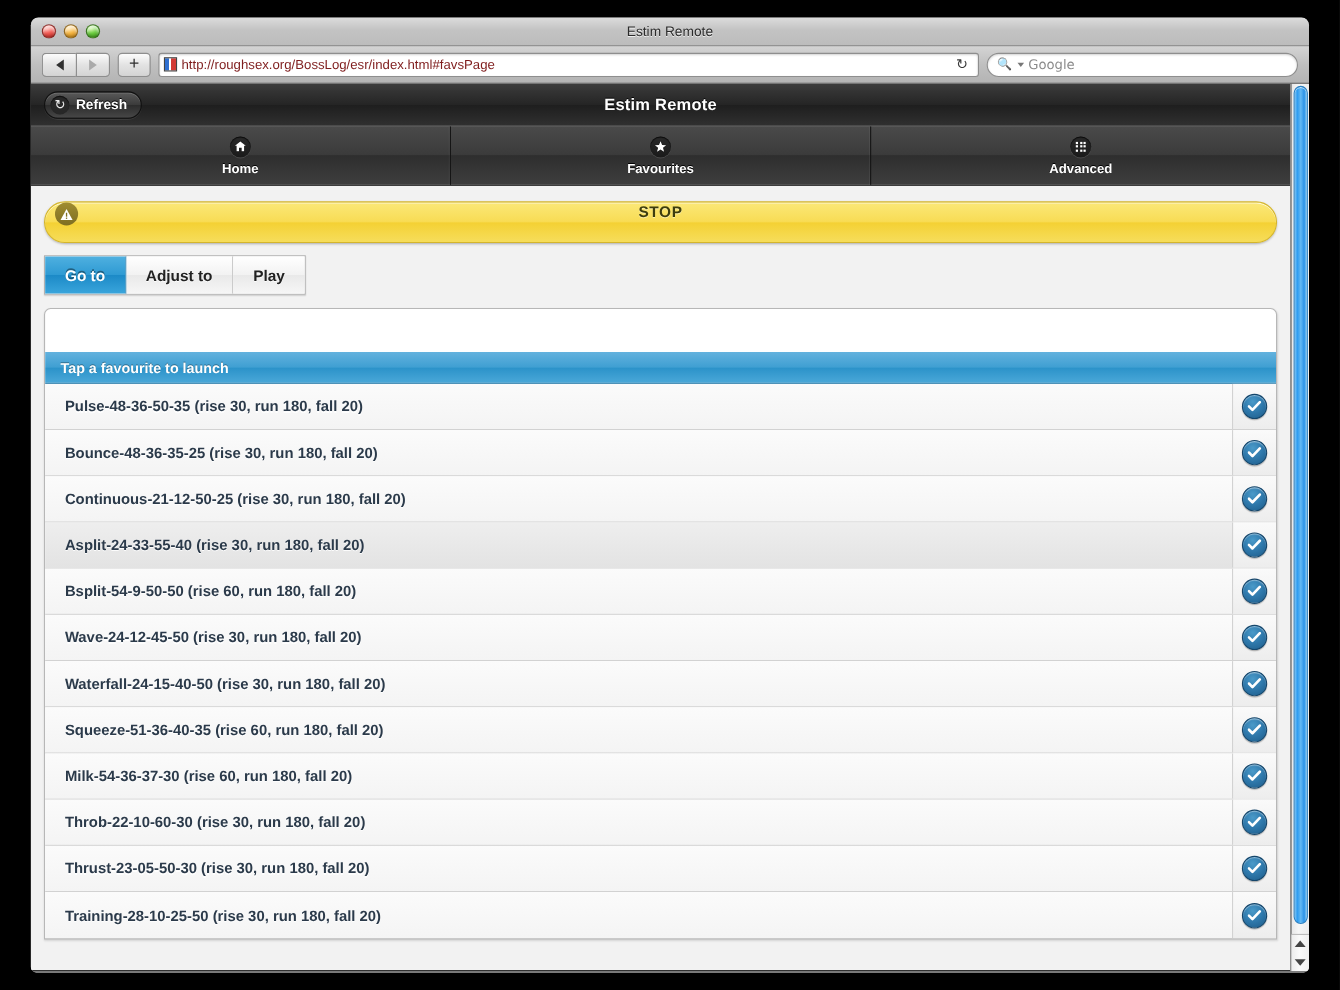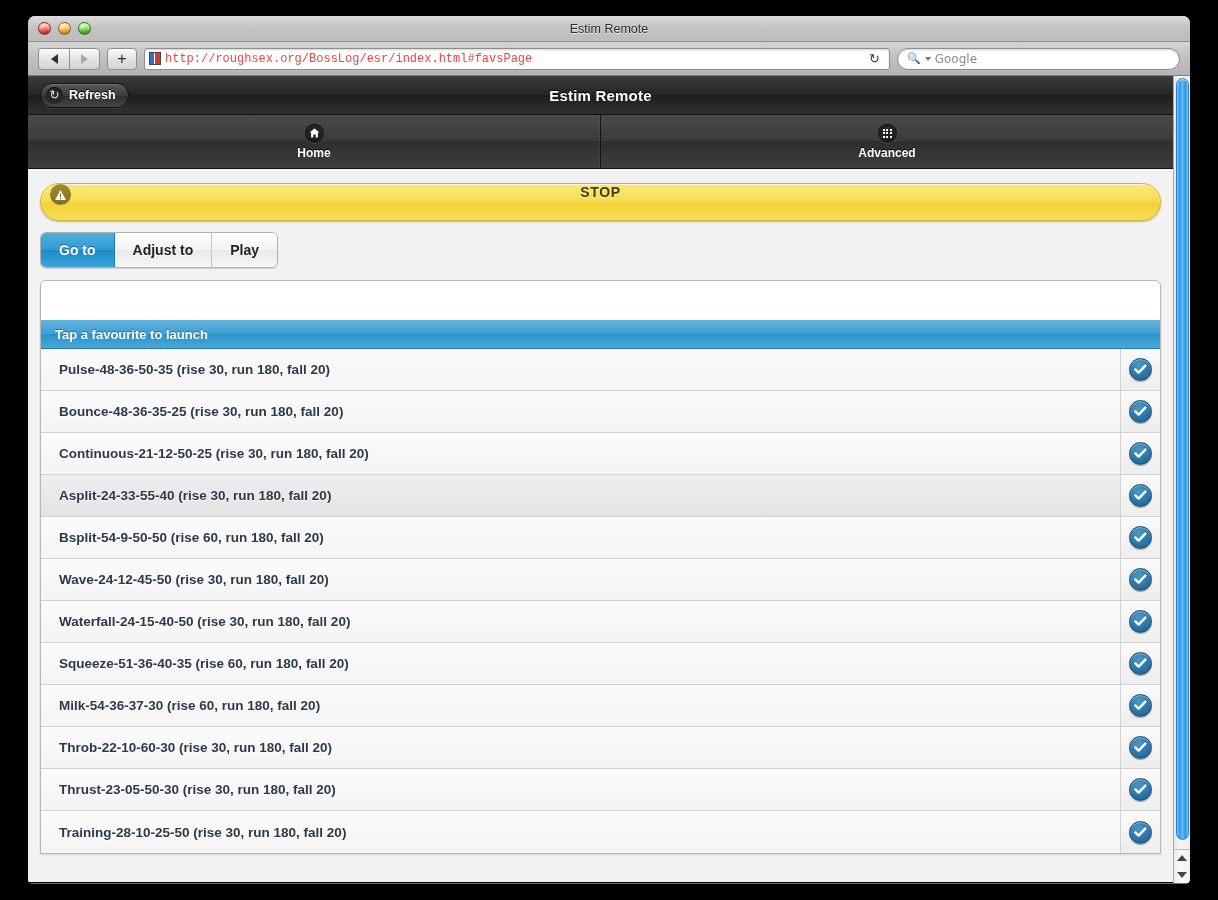--- a/index.html
+++ b/index.html
@@ -104,22 +104,22 @@
   }
   #site-favicon {
     width: 12px; height: 13px;
     margin-right: 4px;
     background: linear-gradient(to right, #2f6fd0 0 40%, #ffffff 40% 55%, #d23a35 55% 100%);
     border: 1px solid #444;
     flex: none;
   }
   #address-url {
     font-size: 12px;
-    color: #ef4444;
-    font-family: Liberation Mono, monospace;
+    color: #7f1d1d;
+    font-family: Liberation Sans, sans-serif;
     white-space: nowrap;
     overflow: hidden;
     text-align: center;
   }
   #reload-btn {
     width: 17px;
     text-align: center;
     font-size: 13px;
     color: #3a3a3a;
     flex: none;
@@ -282,21 +282,21 @@
     color: #3d3d0e;
     letter-spacing: 0.6px;
     text-shadow: 0 1px 0 rgba(255,255,255,0.45);
   }
 
   
   #segmented {
     margin-top: 11px;
     display: inline-flex;
     border: 1px solid #b2b2b2;
-    border-radius: 6px;
+    border-radius: 0;
     overflow: hidden;
     box-shadow: 0 1px 1px rgba(0,0,0,0.14);
     background: #fff;
   }
   .seg {
     padding: 0 18px;
     height: 34px;
     display: flex;
     align-items: center;
     justify-content: center;
@@ -477,20 +477,28 @@
         <div class="nav-item">
           <span class="nav-ico">
             <svg width="11" height="10" viewBox="0 0 11 10">
                 <path d="M5.5 0.6 L10.4 4.6 L8.9 4.6 L8.9 9.4 L6.7 9.4 L6.7 6.4 L4.3 6.4 L4.3 9.4 L2.1 9.4 L2.1 4.6 L0.6 4.6 Z" fill="#fff"></path>
               </svg>
           </span>
           <span class="nav-label">Home</span>
         </div>
         <div class="nav-item">
           <span class="nav-ico">
+            <svg width="11" height="11" viewBox="0 0 11 11">
+                <path d="M5.5 0.4 L6.9 3.9 L10.6 4.1 L7.7 6.4 L8.7 10 L5.5 7.9 L2.3 10 L3.3 6.4 L0.4 4.1 L4.1 3.9 Z" fill="#fff"></path>
+              </svg>
+          </span>
+          <span class="nav-label">Favourites</span>
+        </div>
+        <div class="nav-item">
+          <span class="nav-ico">
             <span class="grid-dots">
                 <i></i>
                 <i></i>
                 <i></i>
                 <i></i>
                 <i></i>
                 <i></i>
                 <i></i>
                 <i></i>
                 <i></i>

